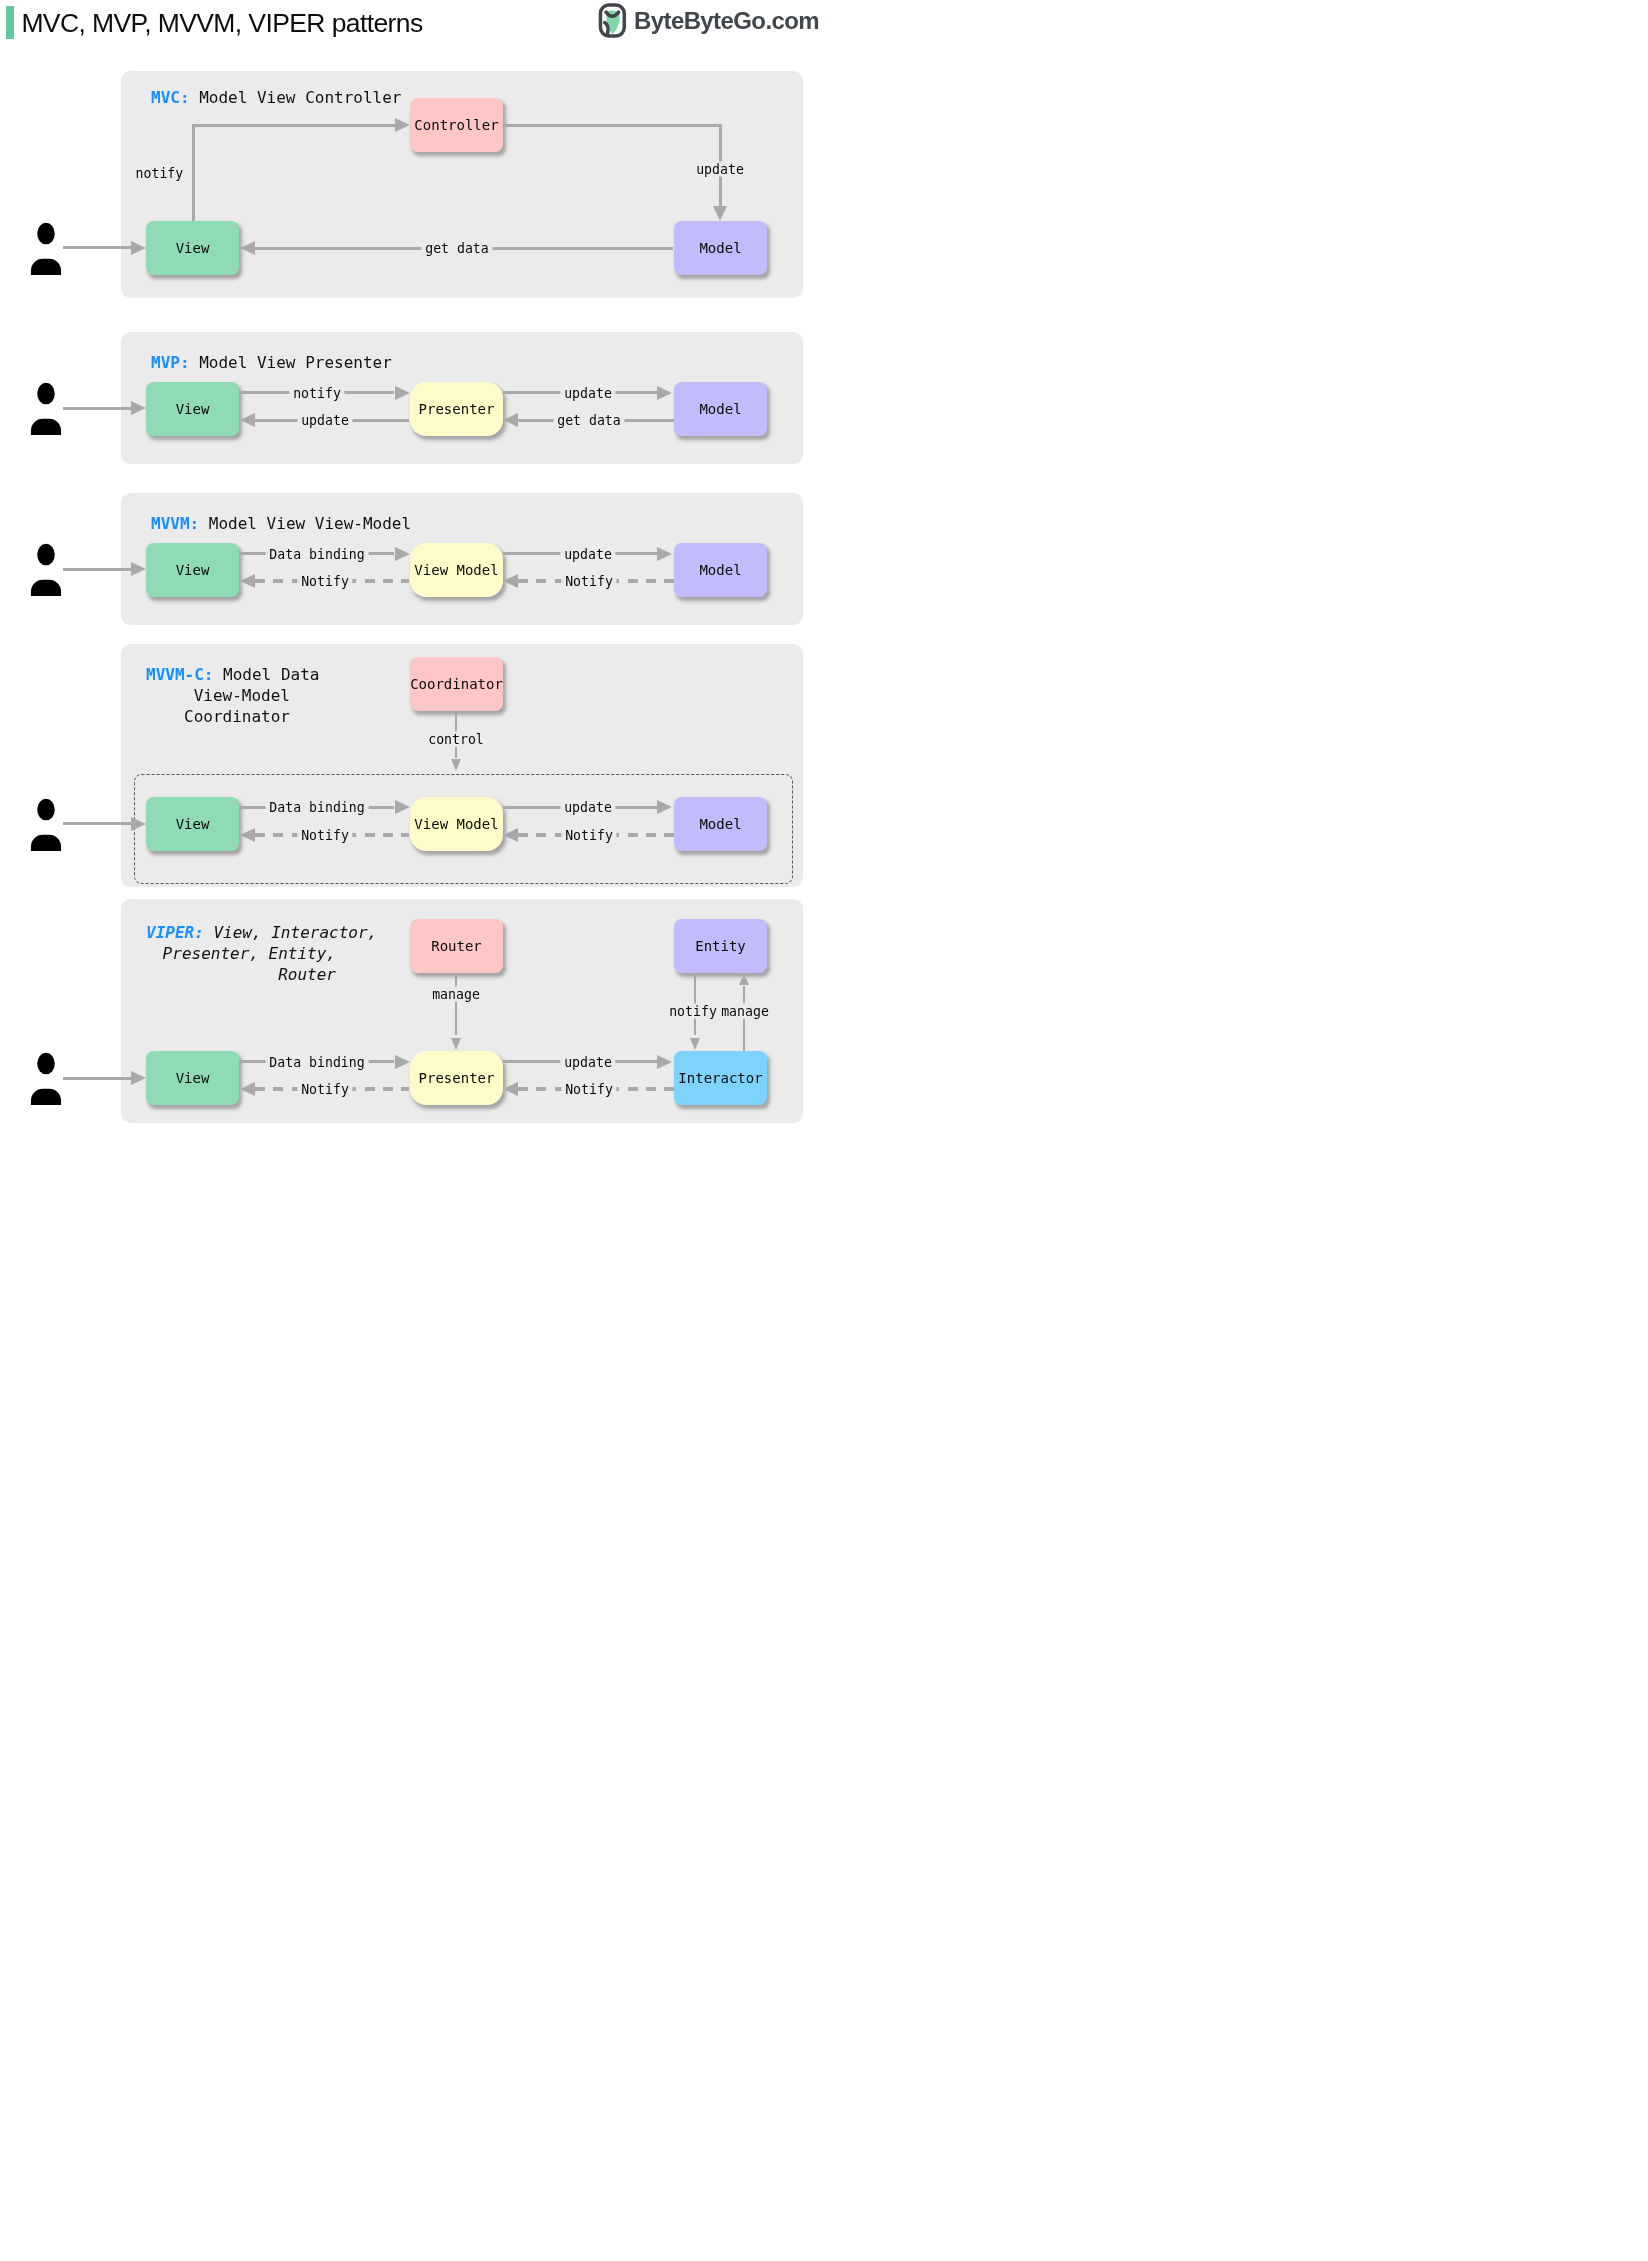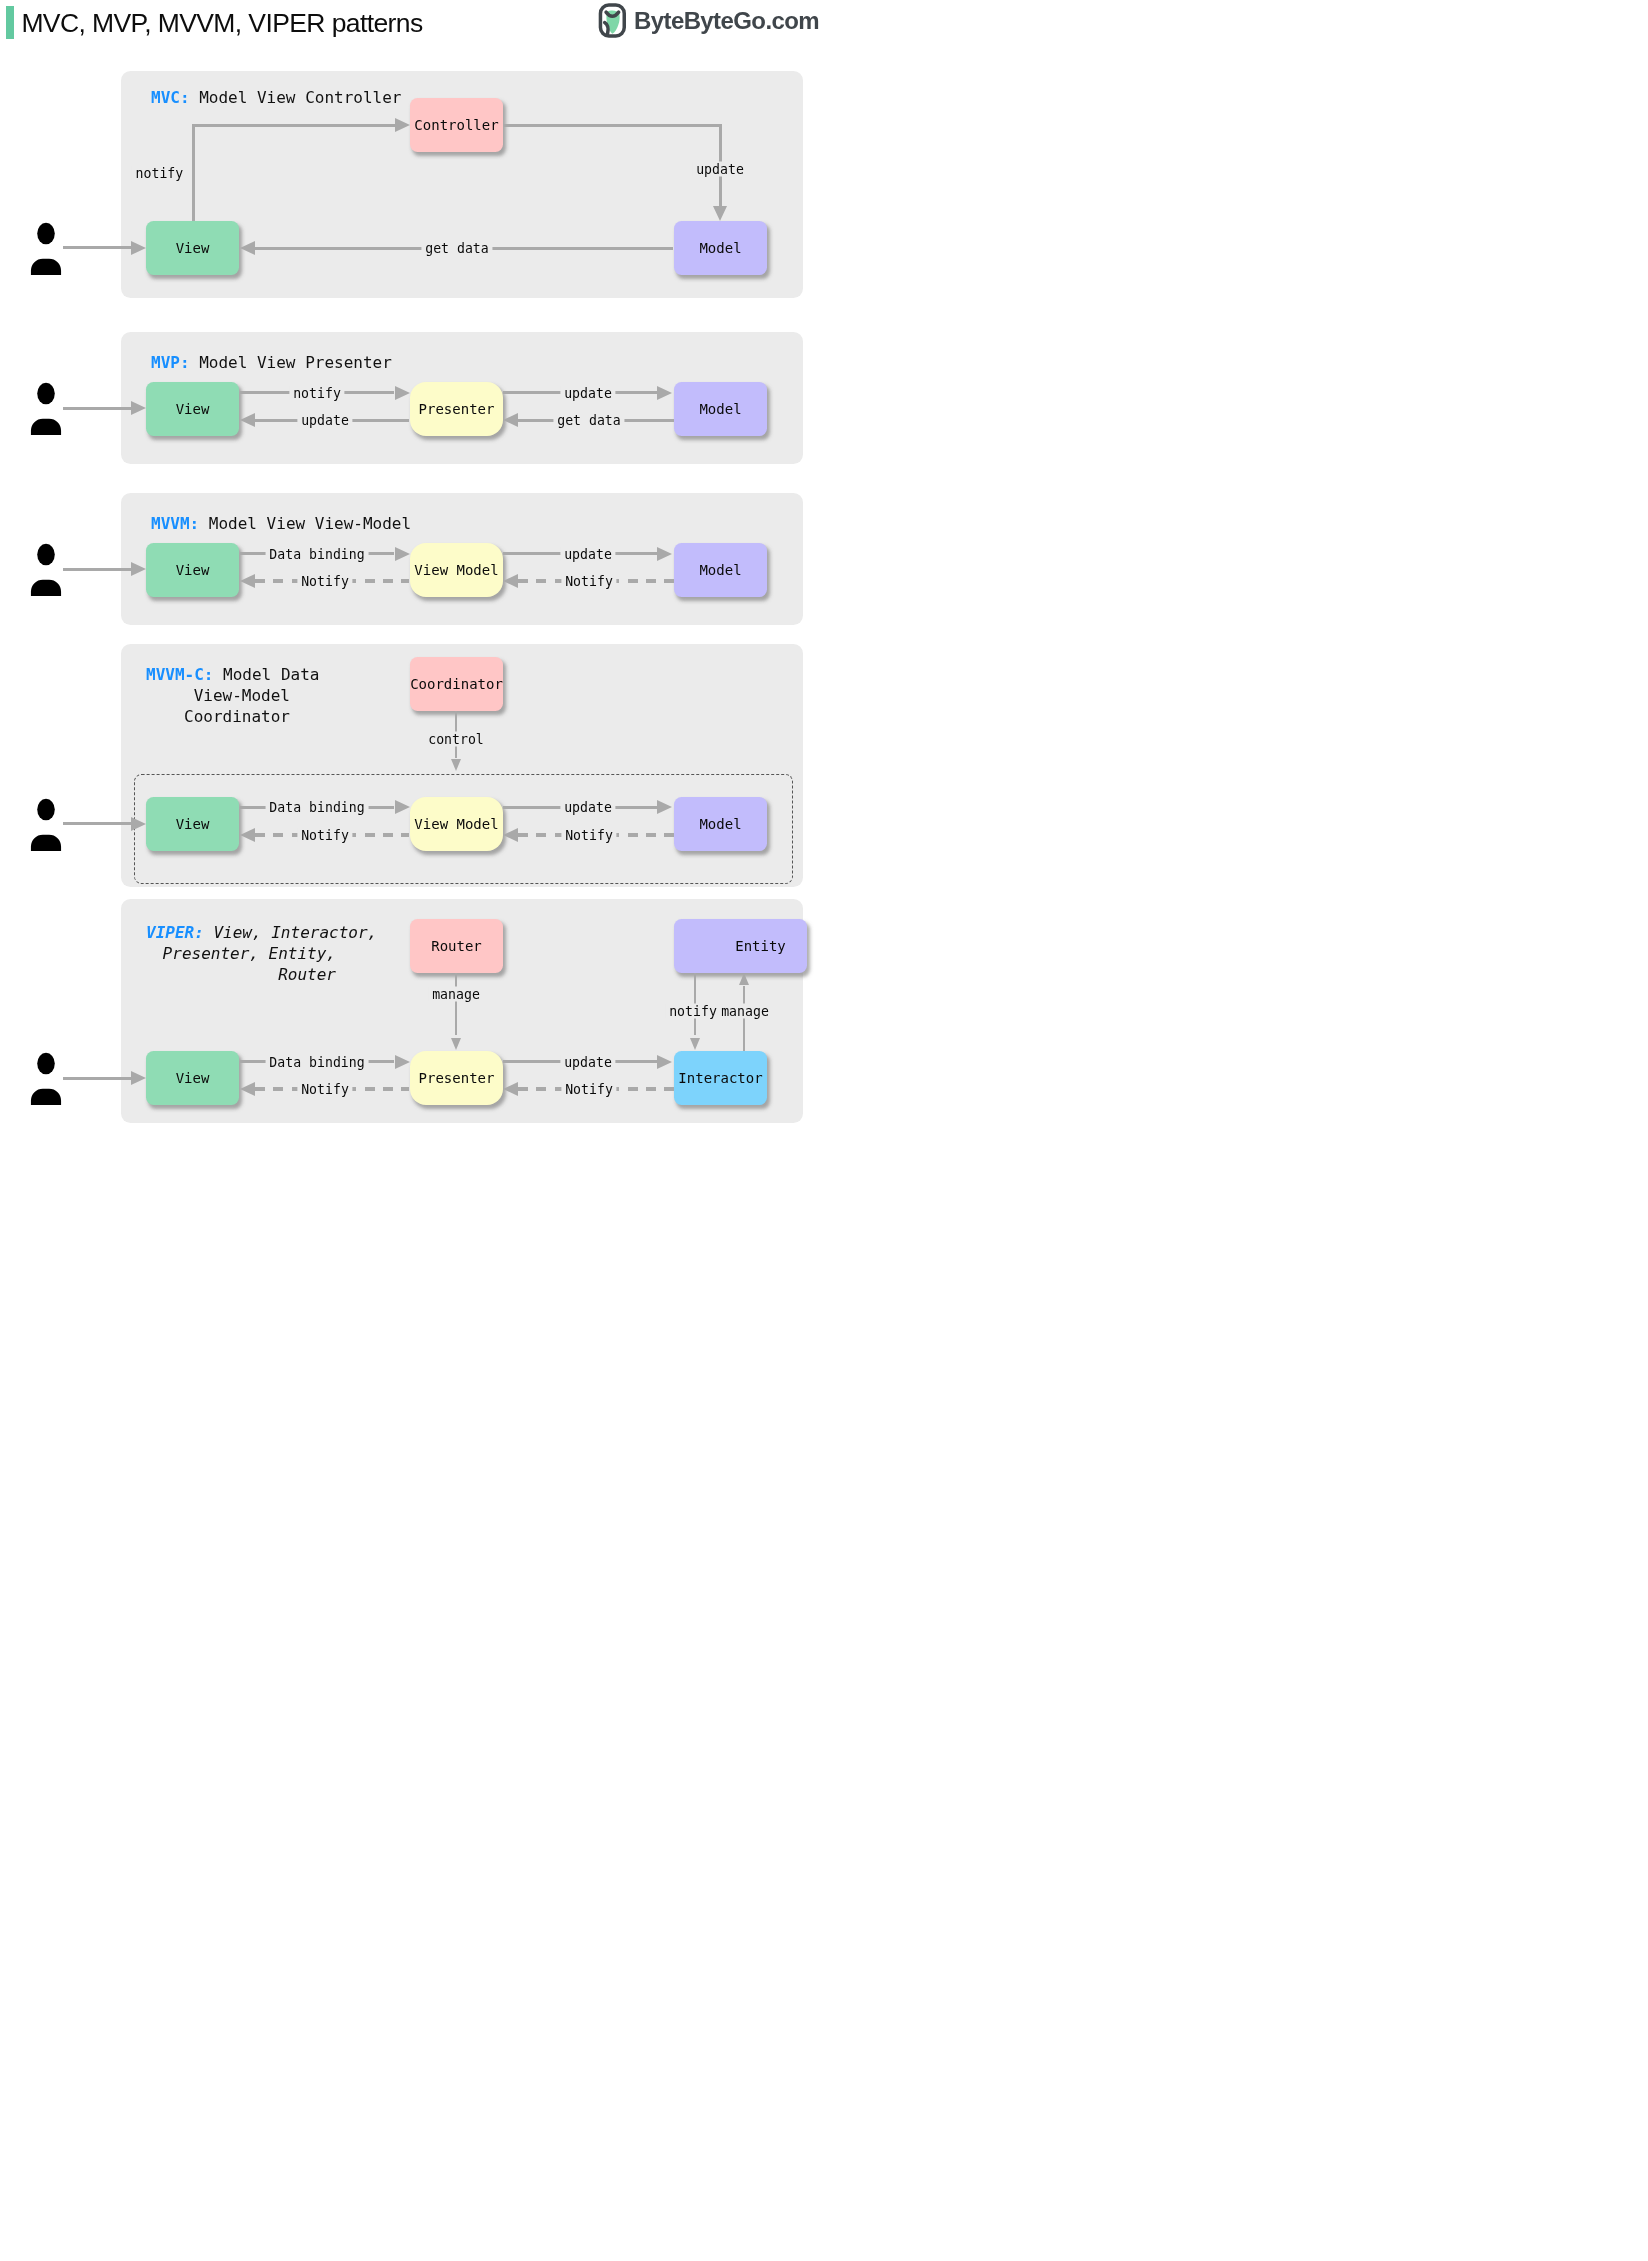--- a/index.html
+++ b/index.html
@@ -186,21 +186,21 @@
     <div class="head-l" style="left:382px;top:184px;"></div>
     <div class="alabel" style="left:468px;top:191px;">Notify</div>
   </div>
 
   <div class="panel" style="top:899px;height:224px;">
     <div class="ptitle ptitle-right" style="left:25px;top:23px;width:190px;font-style:italic;"><span class="abbr">VIPER:</span> <span>View, Interactor,</span><br><span>Presenter, Entity,</span><br><span>Router</span></div>
 
     <div class="node pink" style="left:289px;top:20px;">
         <span>Router</span>
       </div>
-    <div class="node purple" style="left:553px;top:20px;padding-left:40px;">
+    <div class="node purple" style="left:553px;top:20px;">
         <span>Entity</span>
       </div>
 
     <div class="vthin" style="left:334px;top:74px;height:62px;"></div>
     <div class="head-d-sm" style="left:330px;top:139px;"></div>
     <div class="alabel" style="left:335px;top:95px;">manage</div>
 
     <div class="vthin" style="left:573px;top:74px;height:62px;"></div>
     <div class="head-d-sm" style="left:569px;top:139px;"></div>
     <div class="alabel" style="left:572px;top:112px;">notify</div>

